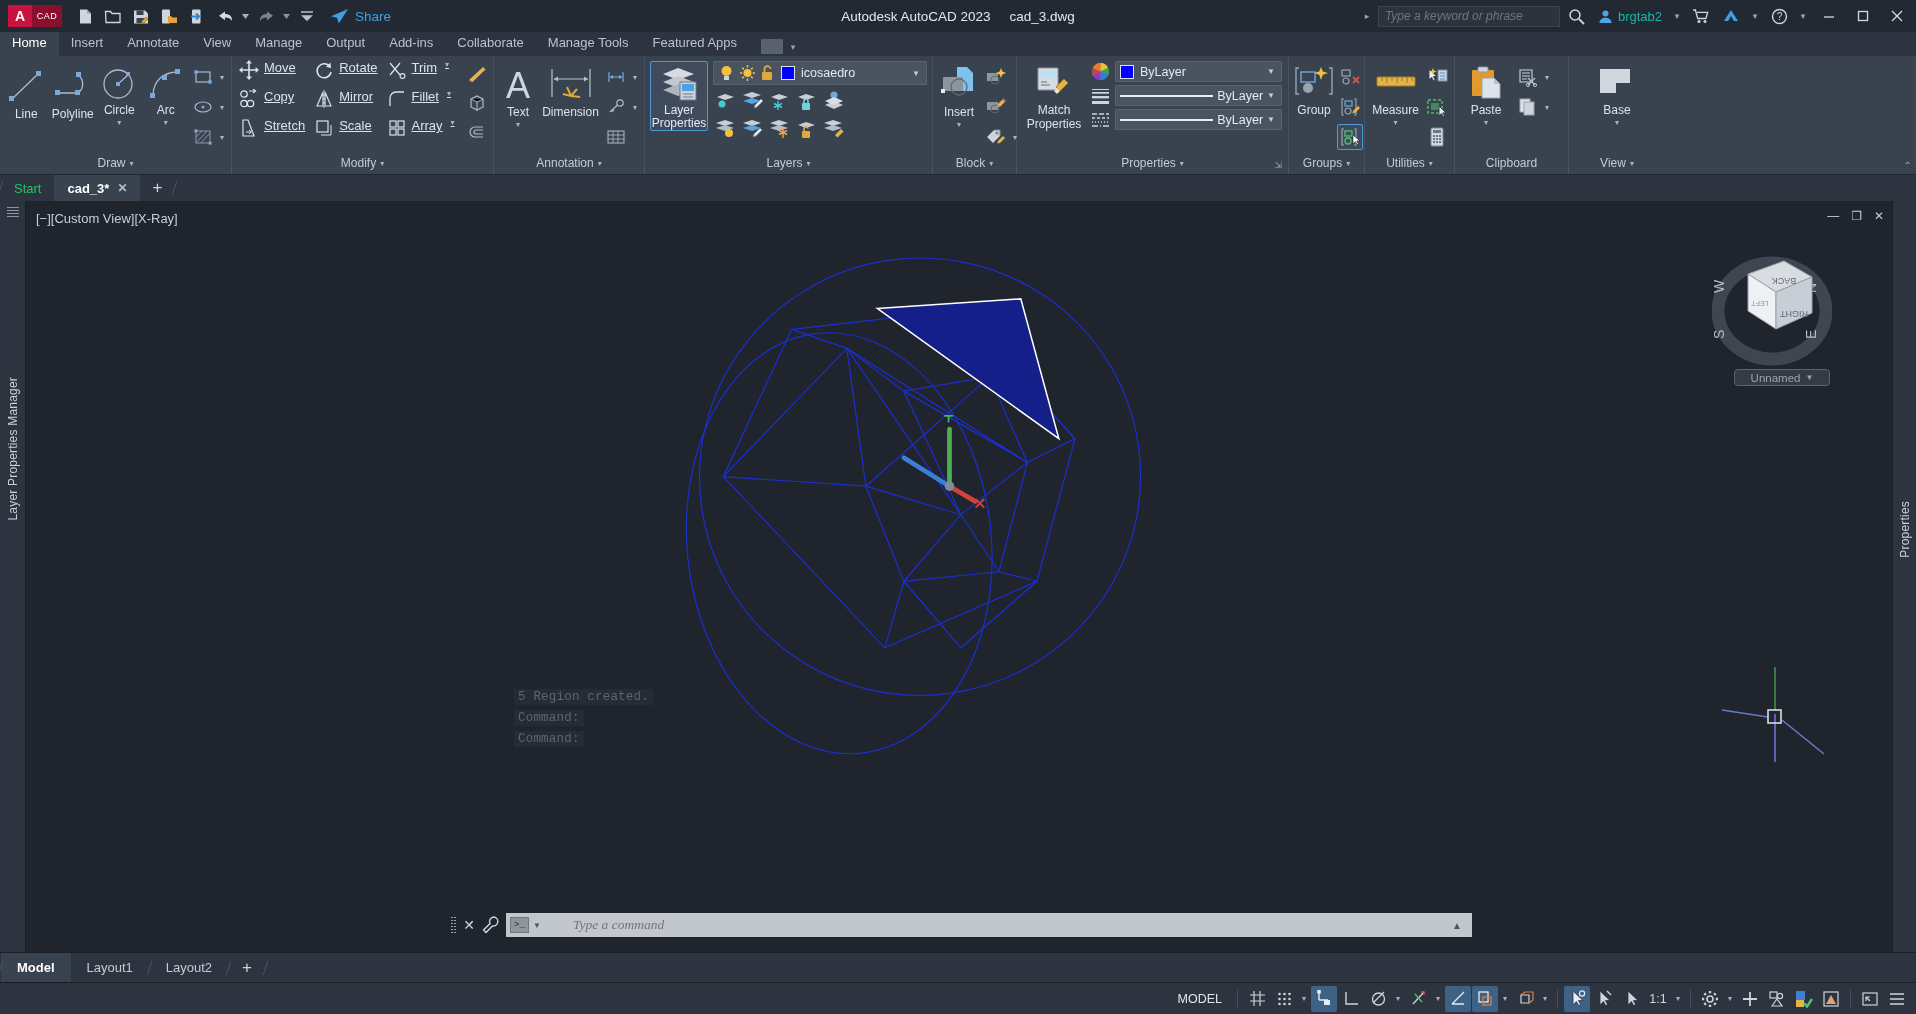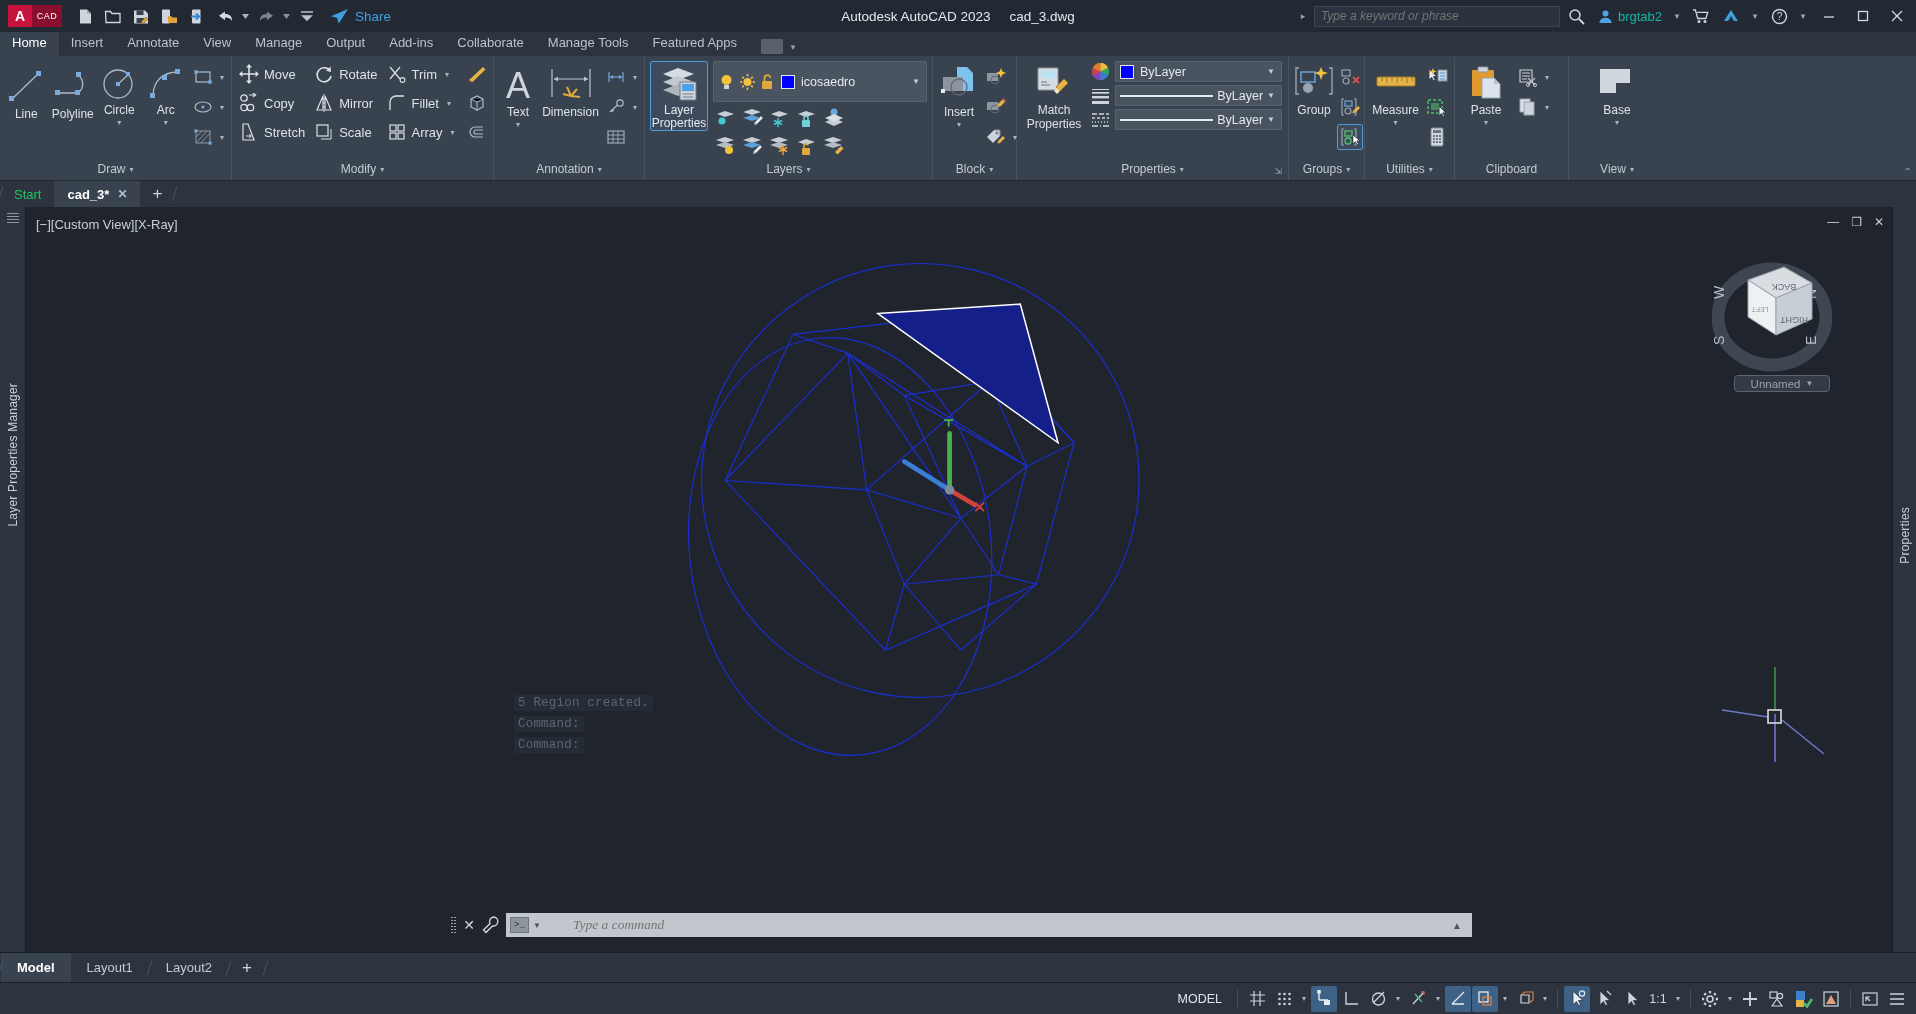--- a/index.html
+++ b/index.html
@@ -30,21 +30,21 @@
   .qat{ display:flex; align-items:center; gap:2px; margin-left:10px; }
   .qbtn{ width:26px;height:24px;display:flex;align-items:center;justify-content:center;border-radius:2px;cursor:default;}
   .qcaret{width:11px;height:24px;display:flex;align-items:center;justify-content:center;}
   .share{ display:flex;align-items:center;gap:6px;margin-left:8px;color:#3f9fe0;font-size:13.5px;}
   .title-center{
     position:absolute;left:0;right:0;text-align:center;font-size:13.5px;color:#e3e8ef;
     pointer-events:none;
   }
   .title-right{ margin-left:auto; display:flex; align-items:center; gap:4px; padding-right:4px;}
   .searchbox{
-    display:flex;align-items:center;width:246px;height:21px;background:#2b333f;
+    display:flex;align-items:center;width:182px;height:21px;background:#2b333f;
     border:1px solid #3c4插;border:1px solid #3c4450;
   }
   .searchbox input{
     background:transparent;border:0;outline:none;color:#7e8794;font-style:italic;font-size:12px;
     width:100%;padding-left:6px;font-family:"Liberation Sans",sans-serif;
   }
   .mini-caret{width:14px;text-align:center;color:#9aa3ae;font-size:9px;}
   .user{display:flex;align-items:center;gap:5px;font-size:13px;color:#14b8a6;margin:0 4px;}
   .winbtn{width:30px;height:32px;display:flex;align-items:center;justify-content:center;color:#cfd6df;font-size:13px;}
 
@@ -72,22 +72,22 @@
     font-size:12px;color:#c3cbd5;
   }
   .panel-title .cv{font-size:8px;color:#aab3bf;}
   .big-btn{
     width:52px;display:flex;flex-direction:column;align-items:center;gap:1px;padding-top:4px;cursor:default;
   }
   .big-btn .lbl{font-size:12px;color:#dbe2ea;text-align:center;line-height:13px;}
   .ico{display:flex;align-items:center;justify-content:center;}
   .col{display:flex;flex-direction:column;gap:1px;}
   .row-btn{
-    display:flex;align-items:center;gap:5px;height:28px;padding:0 6px 0 3px;cursor:default;border-radius:2px;
-    font-size:13px;color:#dbe2ea;white-space:nowrap;
+    display:flex;align-items:flex-start;gap:5px;height:28px;padding:0 6px 0 3px;cursor:default;border-radius:2px;
+    font-size:13px;color:#dbe2ea;white-space:nowrap;text-decoration:underline;
   }
   .caret{font-size:8px;color:#aab3bf;width:10px;text-align:center;}
   .mini-col{display:flex;flex-direction:column;gap:2px;padding-top:2px;}
   .mini-row{display:flex;align-items:center;gap:1px;height:28px;}
   .mini-btn{width:26px;height:26px;display:flex;align-items:center;justify-content:center;border-radius:2px;cursor:default;}
   .layer-sel-btn{
     width:58px;display:flex;flex-direction:column;align-items:center;padding-top:4px;
     background:#3f4b5c;border:1px solid #4f9ad4;border-radius:2px;
   }
   .layer-sel-btn .lbl{font-size:12px;color:#e4eaf1;line-height:13px;text-align:center;}
@@ -641,21 +641,21 @@
                 <path d="M5 24 20 18l16 6-16 6z" fill="#aeb5bd"></path>
                 <rect x="22" y="16" width="16" height="18" fill="#cdd3da" stroke="#6e7a88"></rect>
                 <rect x="24" y="18" width="12" height="7" fill="#4ea0e6"></rect>
                 <path d="M25 28h10M25 31h10" stroke="#6e7a88" stroke-width="1.2"></path>
               </svg>
           </span>
           <span class="lbl">Layer</span>
           <span class="lbl">Properties</span>
         </div>
         <div style="display:flex;flex-direction:column;gap:2px;flex:1">
-          <div class="combo" style="height:41px">
+          <div class="combo" style="height:24px">
             <span class="ico" style="margin-right:4px">
               <svg width="17" height="18" viewBox="0 0 17 18">
                   <circle cx="8.5" cy="7" r="5" fill="#f2c23e"></circle>
                   <rect x="6" y="12" width="5" height="4" fill="#cdd3da"></rect>
                 </svg>
             </span>
             <span class="ico" style="margin-right:4px">
               <svg width="17" height="18" viewBox="0 0 17 18">
                   <circle cx="8.5" cy="9" r="4" fill="#f2c23e"></circle>
                   <g stroke="#f2c23e" stroke-width="1.5">

